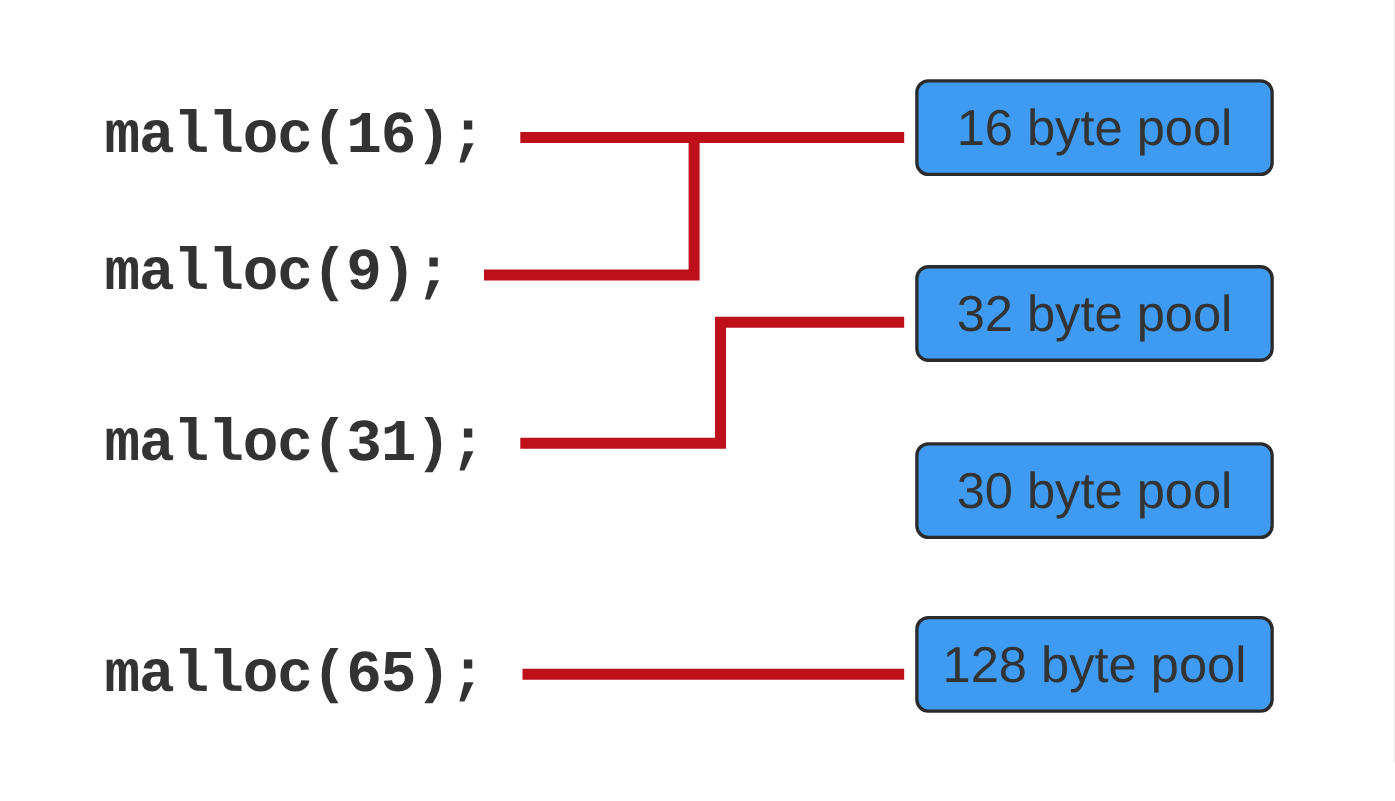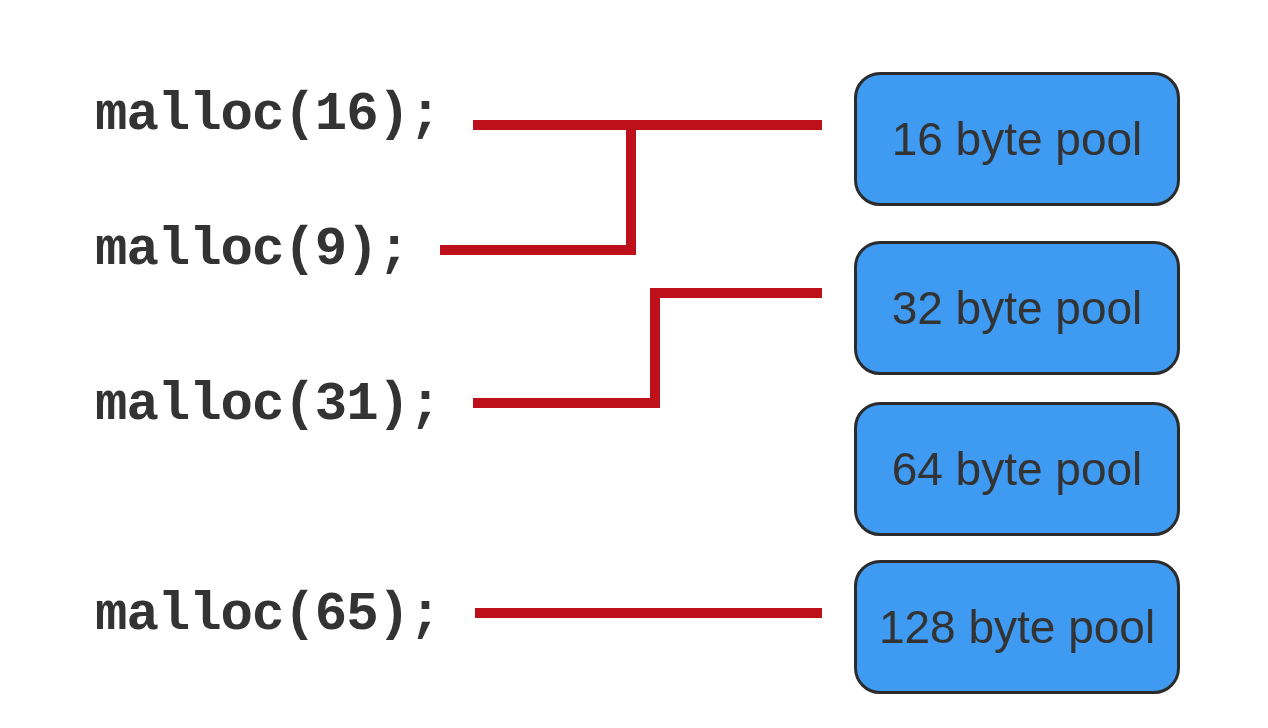--- a/index.html
+++ b/index.html
@@ -26,33 +26,33 @@
     position:absolute;
     left:95px;
     height:54px;line-height:54px;
     font-family:"Liberation Mono","DejaVu Sans Mono",monospace;
     font-weight:bold;
     font-size:54px;
     letter-spacing:-1px;
     color:var(--text);
     white-space:pre;
   }
-  .call.r1{top:88px;text-align:right;}
+  .call.r1{top:98px;text-align:right;}
   .call.r2{top:223px;font-family:Liberation Mono, monospace;}
   .call.r3{top:378px;}
   .call.r4{top:588px;}
   .pool{
     position:absolute;
     left:832px;
-    width:326px;height:134px;
+    width:326px;height:88px;
     box-sizing:border-box;
     background:var(--pool-fill);
     border:3px solid var(--pool-border);
-    border-radius:26px;
-    display:flex;align-items:center;justify-content:center;margin-left:22px;
+    border-radius:12px;
+    display:flex;align-items:center;justify-content:center;
   }
   .pool.p1{top:72px;}
   .pool.p2{top:241px;}
   .pool.p3{top:402px;}
   .pool.p4{top:560px;text-align:right;}
   .pool span{
     font-size:46px;
     color:var(--text);
     white-space:nowrap;
   }
@@ -79,19 +79,19 @@
   <div class="call r3">malloc(31);</div>
   <div class="call r4">malloc(65);</div>
 
   <div class="pool p1">
     <span>16 byte pool</span>
   </div>
   <div class="pool p2">
     <span>32 byte pool</span>
   </div>
   <div class="pool p3">
-    <span>64 byte pool</span>
+    <span>30 byte pool</span>
   </div>
   <div class="pool p4">
     <span>128 byte pool</span>
   </div>
 
 </div>
 
 </body></html>

